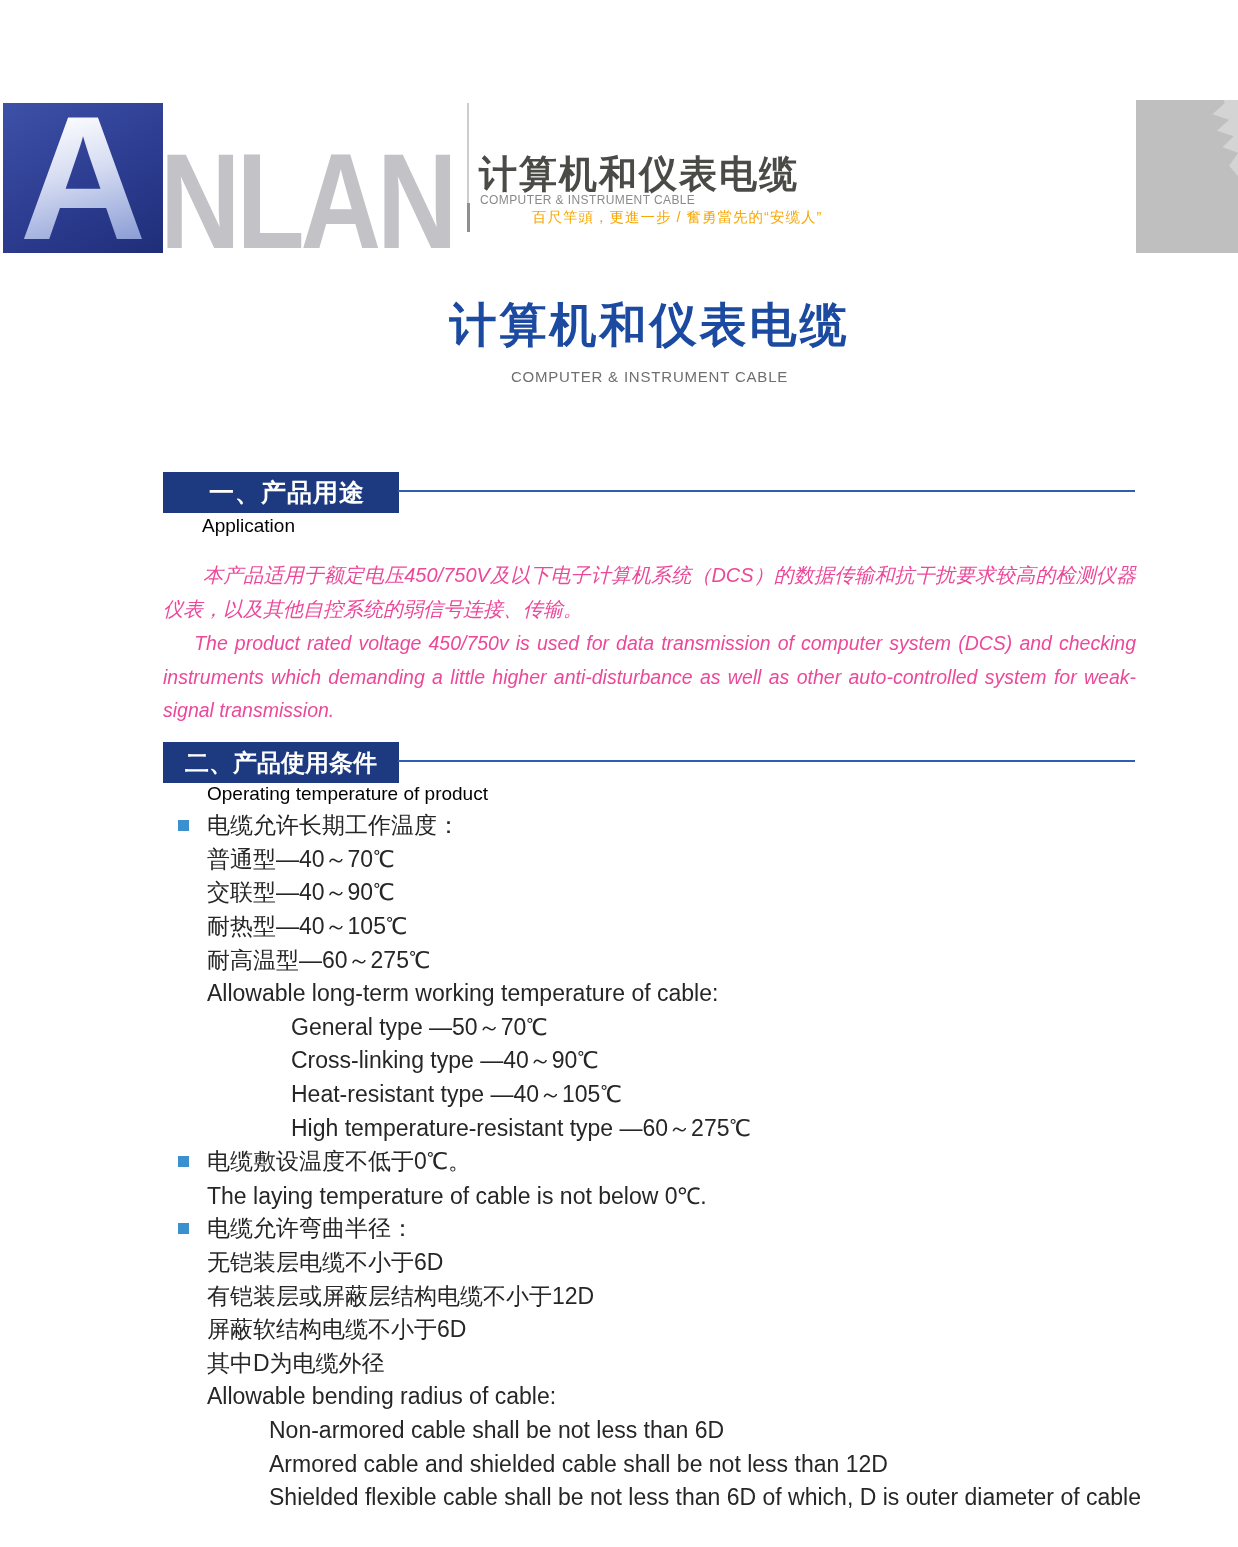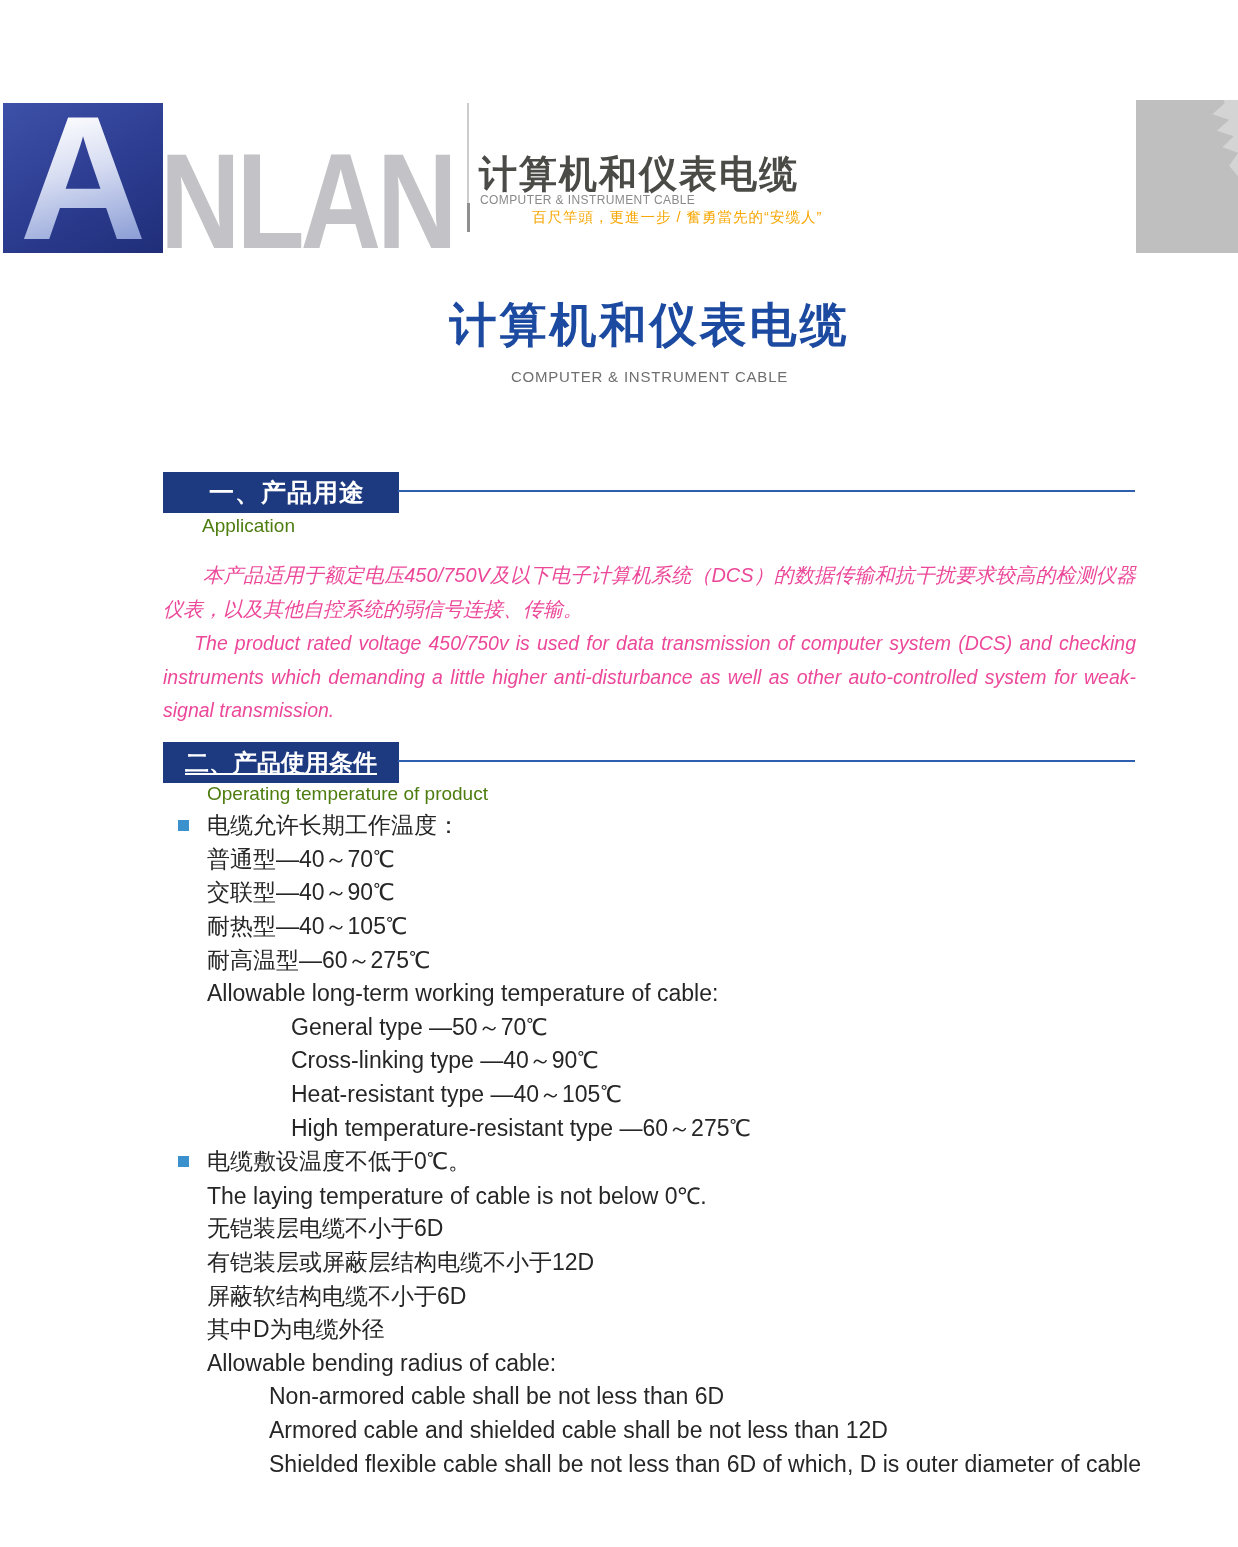--- a/index.html
+++ b/index.html
@@ -59,25 +59,25 @@
   .main-title-cn { font-size:47px; font-weight:bold; color:#1c4aa0; letter-spacing:3px; }
   .main-title-en { margin-top:11px; font-size:15px; color:#6e6e6e; letter-spacing:0.8px; }
 
   
   .sec-bar {
     position:absolute; left:163px; width:236px; height:41px; background:#1d3a80;
     color:#ffffff; display:flex; align-items:center; justify-content:center;
     font-size:25px; font-weight:bold; letter-spacing:1px; white-space:nowrap;
   }
   .sec-bar.s1 { top:472px;padding-left:12px; }
-  .sec-bar.s2 { top:742px; font-size:24px; letter-spacing:0;text-decoration:underline; }
+  .sec-bar.s2 { top:742px; font-size:24px; letter-spacing:0; }
   .sec-rule { position:absolute; left:398px; width:737px; height:2px; background:#2e5fae; }
   .sec-rule.r1 { top:490px; }
   .sec-rule.r2 { top:760px; }
-  .sec-sub { position:absolute; font-size:19px; color:#4d7c0f; white-space:nowrap; }
+  .sec-sub { position:absolute; font-size:19px; color:#000000; white-space:nowrap; }
   .sec-sub.app { left:202px; top:515px; }
   .sec-sub.op  { left:207px; top:783px; }
 
   
   .para { position:absolute; left:163px; width:973px; color:#ec4899; text-align:justify;font-style:italic; }
   .para.cn { top:558px; font-size:20px; line-height:34px; text-indent:2em; }
   .para.en { top:627px; font-size:19.5px; line-height:33.5px; text-indent:1.6em; }
 
   
   .cond-list { position:absolute; left:163px; top:809px; width:973px; font-size:23px; color:#262626; }
@@ -157,20 +157,24 @@
     <div class="li indent-a">
       <span>High temperature-resistant type —60～275℃</span>
     </div>
     <div class="li bullet">
       <span class="bullet-sq"></span>
       <span>电缆敷设温度不低于0℃。</span>
     </div>
     <div class="li plain">
       <span>The laying temperature of cable is not below 0℃.</span>
     </div>
+    <div class="li bullet">
+      <span class="bullet-sq"></span>
+      <span>电缆允许弯曲半径：</span>
+    </div>
     <div class="li plain">
       <span>无铠装层电缆不小于6D</span>
     </div>
     <div class="li plain">
       <span>有铠装层或屏蔽层结构电缆不小于12D</span>
     </div>
     <div class="li plain">
       <span>屏蔽软结构电缆不小于6D</span>
     </div>
     <div class="li plain">

